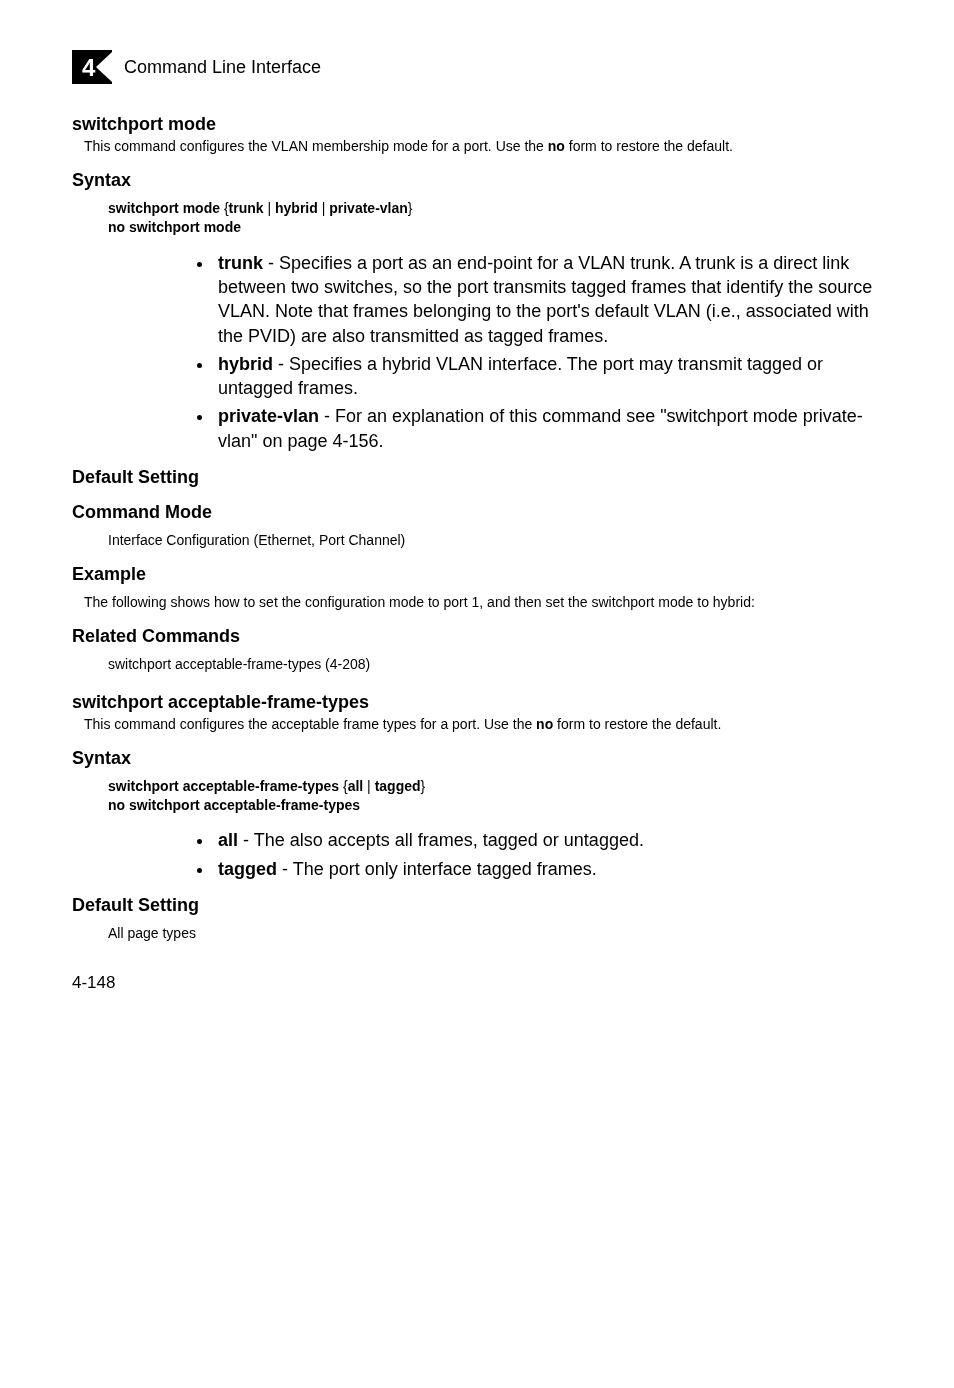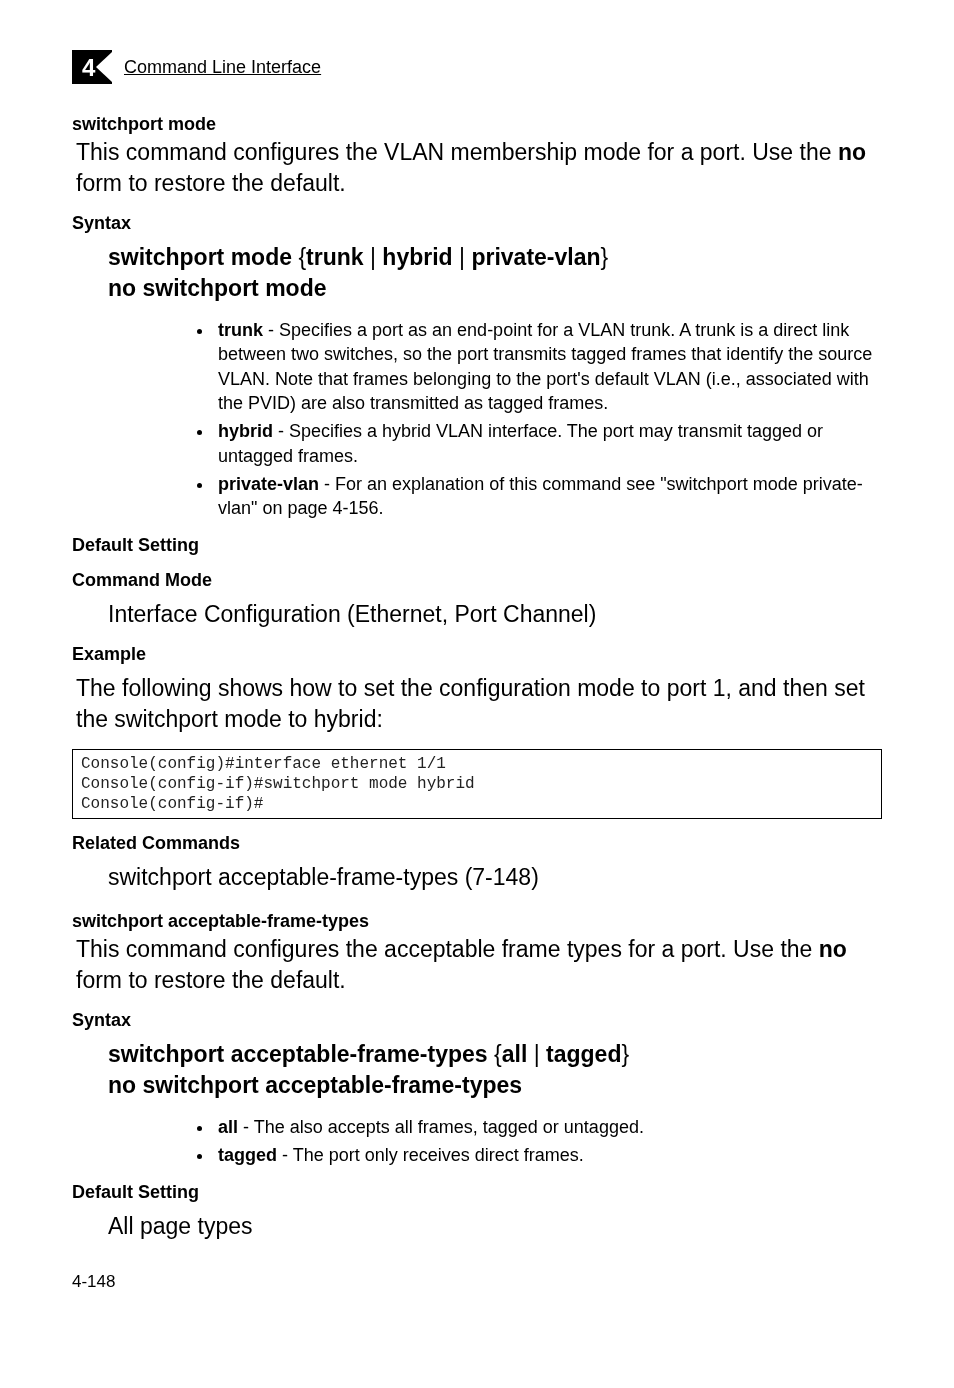--- a/index.html
+++ b/index.html
@@ -20,32 +20,31 @@
     margin-bottom: 30px;
   }
   .chapnum-box {
     display: flex;
     align-items: center;
   }
   .chapnum-box svg { display: block; }
   .runhead-text {
     font-size: 18px;
     color: #000;
-    text-decoration: underline;
   }
   .h-cmd {
     font-weight: bold;
     font-size: 18px;
     margin-top: 18px;
     margin-bottom: 2px;
   }
   .para {
-    font-size: 23px;
+    font-size: 14px;
     line-height: 1.35;
-    margin: 0 0 14px 4px;
+    margin: 0 0 14px 12px;
   }
   .h-sub {
     font-weight: bold;
     font-size: 18px;
     margin-top: 14px;
     margin-bottom: 8px;
   }
   .indent-1 { margin-left: 36px; }
   .bullets {
     margin: 6px 0 10px 0;
@@ -104,41 +103,38 @@
     <li><b>private-vlan</b><span> - For an explanation of this command see "switchport mode private-vlan" on page 4-156.</span></li>
   </ul>
 
   <div class="h-sub">Default Setting</div>
 
   <div class="h-sub">Command Mode</div>
   <p class="para indent-1">Interface Configuration (Ethernet, Port Channel)</p>
 
   <div class="h-sub">Example</div>
   <p class="para">The following shows how to set the configuration mode to port 1, and then set the switchport mode to hybrid:</p>
-  <div class="code-block">Console(config)#interface ethernet 1/1
-Console(config-if)#switchport mode hybrid
-Console(config-if)#</div>
 
   <div class="h-sub">Related Commands</div>
-  <p class="para indent-1">switchport acceptable-frame-types (7-148)</p>
+  <p class="para indent-1">switchport acceptable-frame-types (4-208)</p>
 
   <div class="h-cmd">switchport acceptable-frame-types</div>
   <p class="para">
     <span>This command configures the acceptable frame types for a port. Use the </span><b>no</b><span> form to restore the default.</span>
   </p>
 
   <div class="h-sub">Syntax</div>
   <div class="para indent-1">
     <div>
       <b>switchport acceptable-frame-types</b> {<b>all</b> | <b>tagged</b>}
     </div>
     <div><b>no switchport acceptable-frame-types</b></div>
   </div>
   <ul class="bullets">
     <li><b>all</b><span> - The also accepts all frames, tagged or untagged.</span></li>
-    <li><b>tagged</b><span> - The port only receives direct frames.</span></li>
+    <li><b>tagged</b><span> - The port only interface tagged frames.</span></li>
   </ul>
 
   <div class="h-sub">Default Setting</div>
   <p class="para indent-1">All page types</p>
 
   <div class="pagenum">4-148</div>
 </div>
 
 </body></html>

